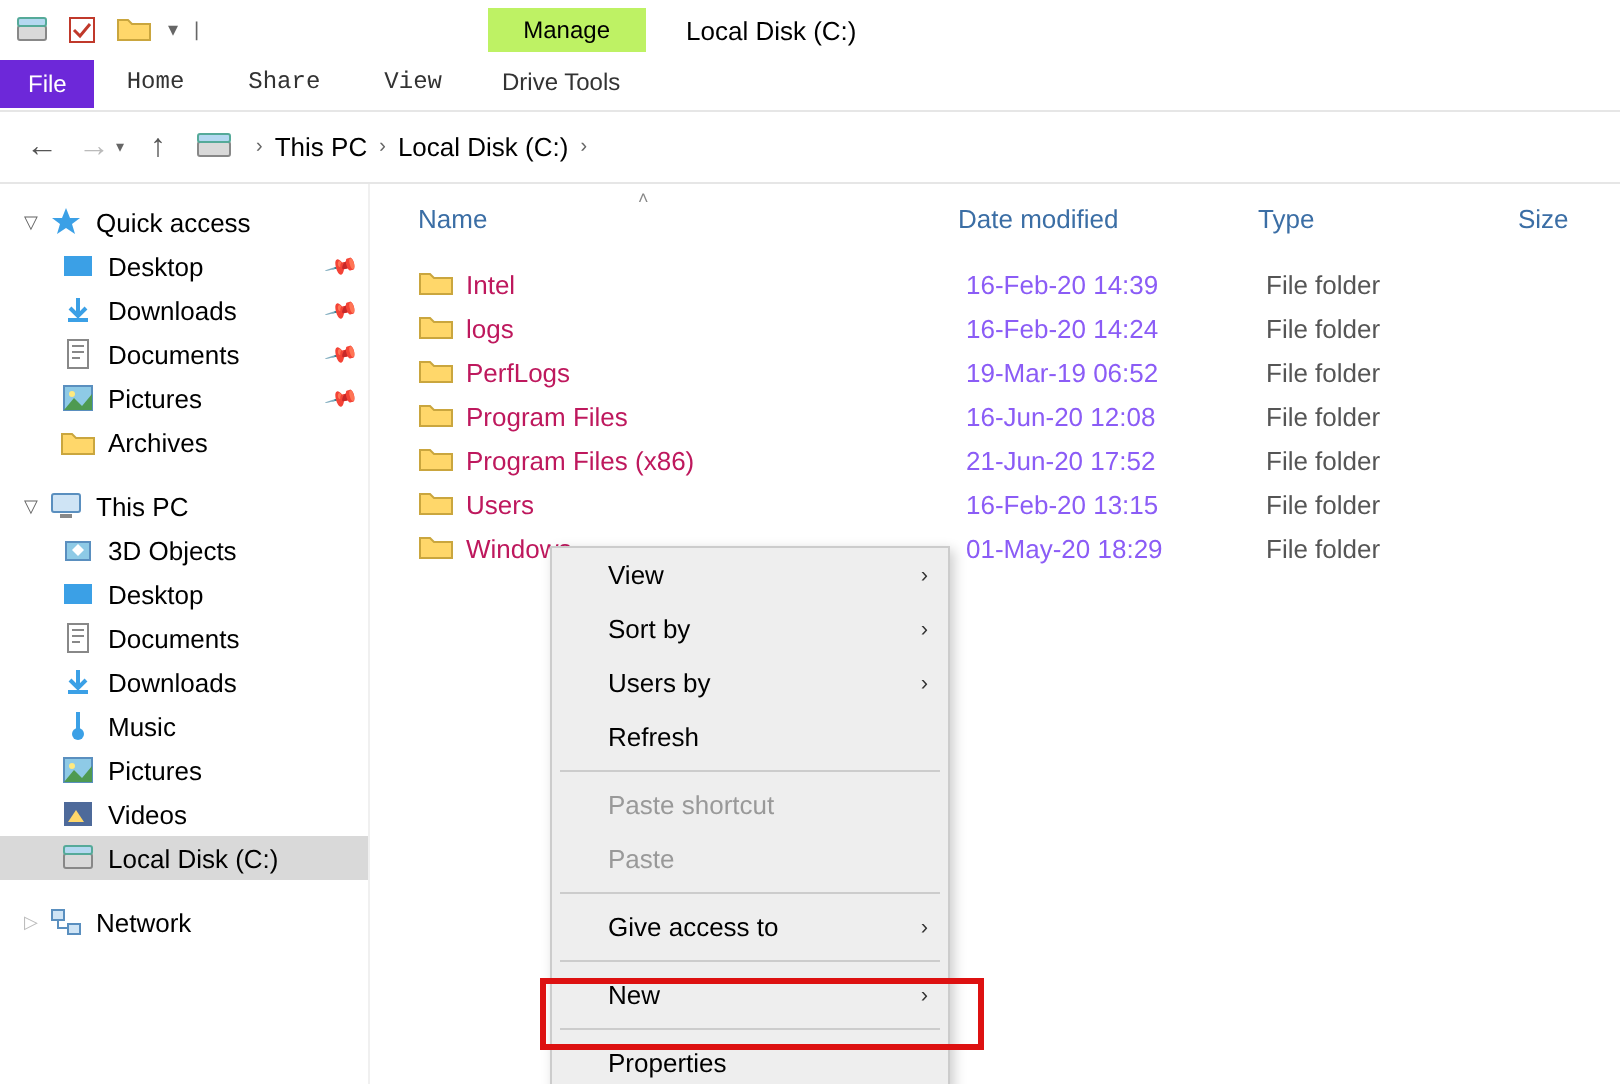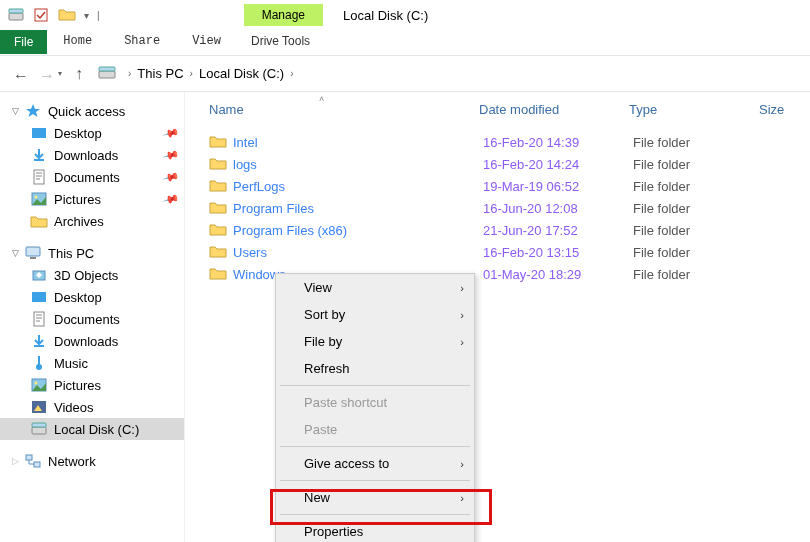--- a/index.html
+++ b/index.html
@@ -7,21 +7,21 @@
 
 .titlebar { height: 30px; display: flex; align-items: center; background: #fff; }
 .titlebar .tb-icon { width: 16px; height: 16px; margin: 0 4px 0 8px; display: inline-flex; align-items: center; justify-content: center; }
 .titlebar .qa-check { width: 22px; height: 22px; display: inline-flex; align-items: center; justify-content: center; margin: 0 2px; }
 .titlebar .qa-folder { width: 18px; height: 18px; margin: 0 4px; }
 .titlebar .qa-sep { font-size: 10px; color: #666; margin: 0 4px; }
 .titlebar .manage-tab { background: #bef264; height: 22px; padding: 0 18px; margin-left: 140px; display: flex; align-items: center; font-size: 12px; }
 .titlebar .win-title { margin-left: 20px; font-size: 13px; }
 
 .ribbon { height: 26px; display: flex; align-items: flex-start; border-bottom: 1px solid #e6e6e6; }
-.ribbon .file-tab { background: #15803d; color: #fff; padding: 4px 14px; font-size: 12px; height: 24px; display: flex; align-items: center; }
+.ribbon .file-tab { background: #6d28d9; color: #fff; padding: 4px 14px; font-size: 12px; height: 24px; display: flex; align-items: center; }
 .ribbon .tab { padding: 4px 16px; font-size: 12px; color: #333; cursor: default; font-family: Liberation Mono, monospace; }
 .ribbon .drive-tools { padding: 4px 12px; color: #333; margin-left: 2px; }
 
 .navbar { height: 36px; display: flex; align-items: center; padding: 0 8px; border-bottom: 1px solid #e6e6e6; }
 .nav-btn { width: 22px; height: 22px; display: inline-flex; align-items: center; justify-content: center; color: #555; margin: 0 2px; font-size: 16px; }
 .nav-btn.disabled { color: #bbb; }
 .nav-dd { font-size: 8px; color: #666; margin: 0 4px 0 -2px; }
 .addr { display: flex; align-items: center; margin-left: 6px; }
 .addr .pc-icon { width: 18px; height: 18px; margin-right: 6px; }
 .addr .chev { color: #666; margin: 0 6px; font-size: 10px; }
@@ -42,21 +42,21 @@
 .col-headers { display: flex; padding: 10px 0 8px 24px; color: #3b6ea5; font-size: 13px; border-bottom: 0; }
 .col-name { width: 270px; position: relative; }
 .col-name .sort { position: absolute; left: 110px; top: -8px; font-size: 9px; color: #888; }
 .col-date { width: 150px; }
 .col-type { width: 130px; }
 .col-size { flex: 1; }
 
 .file-list { padding: 6px 0 0 4px; }
 .file-row { display: flex; align-items: center; padding: 2px 0 2px 20px; font-size: 13px; height: 22px; }
 .file-row .ficon { width: 18px; height: 16px; margin-right: 6px; }
-.file-row .fname { width: 250px; color: #3b82f6; }
+.file-row .fname { width: 250px; color: #be185d; }
 .file-row .fdate { width: 150px; color: #8b5cf6; }
 .file-row .ftype { width: 130px; color: #555; }
 
 .context-menu { position: absolute; left: 275px; top: 273px; width: 200px; background: #eee; border: 1px solid #ccc; box-shadow: 2px 2px 6px rgba(0,0,0,0.2); font-size: 13px; z-index: 10; }
 .cm-item { display: flex; align-items: center; padding: 6px 10px 6px 28px; position: relative; }
 .cm-item.disabled { color: #999; }
 .cm-item .arrow { position: absolute; right: 10px; color: #333; font-size: 11px; }
 .cm-sep { height: 1px; background: #ccc; margin: 3px 4px; }
 .cm-highlight { position: absolute; left: 270px; top: 489px; width: 222px; height: 36px; border: 3px solid #d11; z-index: 20; pointer-events: none; }
 
@@ -371,21 +371,21 @@
 <div class="context-menu">
   <div class="cm-item">
       <span>View</span>
       <span class="arrow">›</span>
     </div>
   <div class="cm-item">
       <span>Sort by</span>
       <span class="arrow">›</span>
     </div>
   <div class="cm-item">
-      <span>File by</span>
+      <span>Users by</span>
       <span class="arrow">›</span>
     </div>
   <div class="cm-item">
       <span>Refresh</span>
     </div>
   <div class="cm-sep"></div>
   <div class="cm-item disabled">
       <span>Paste shortcut</span>
     </div>
   <div class="cm-item disabled">

